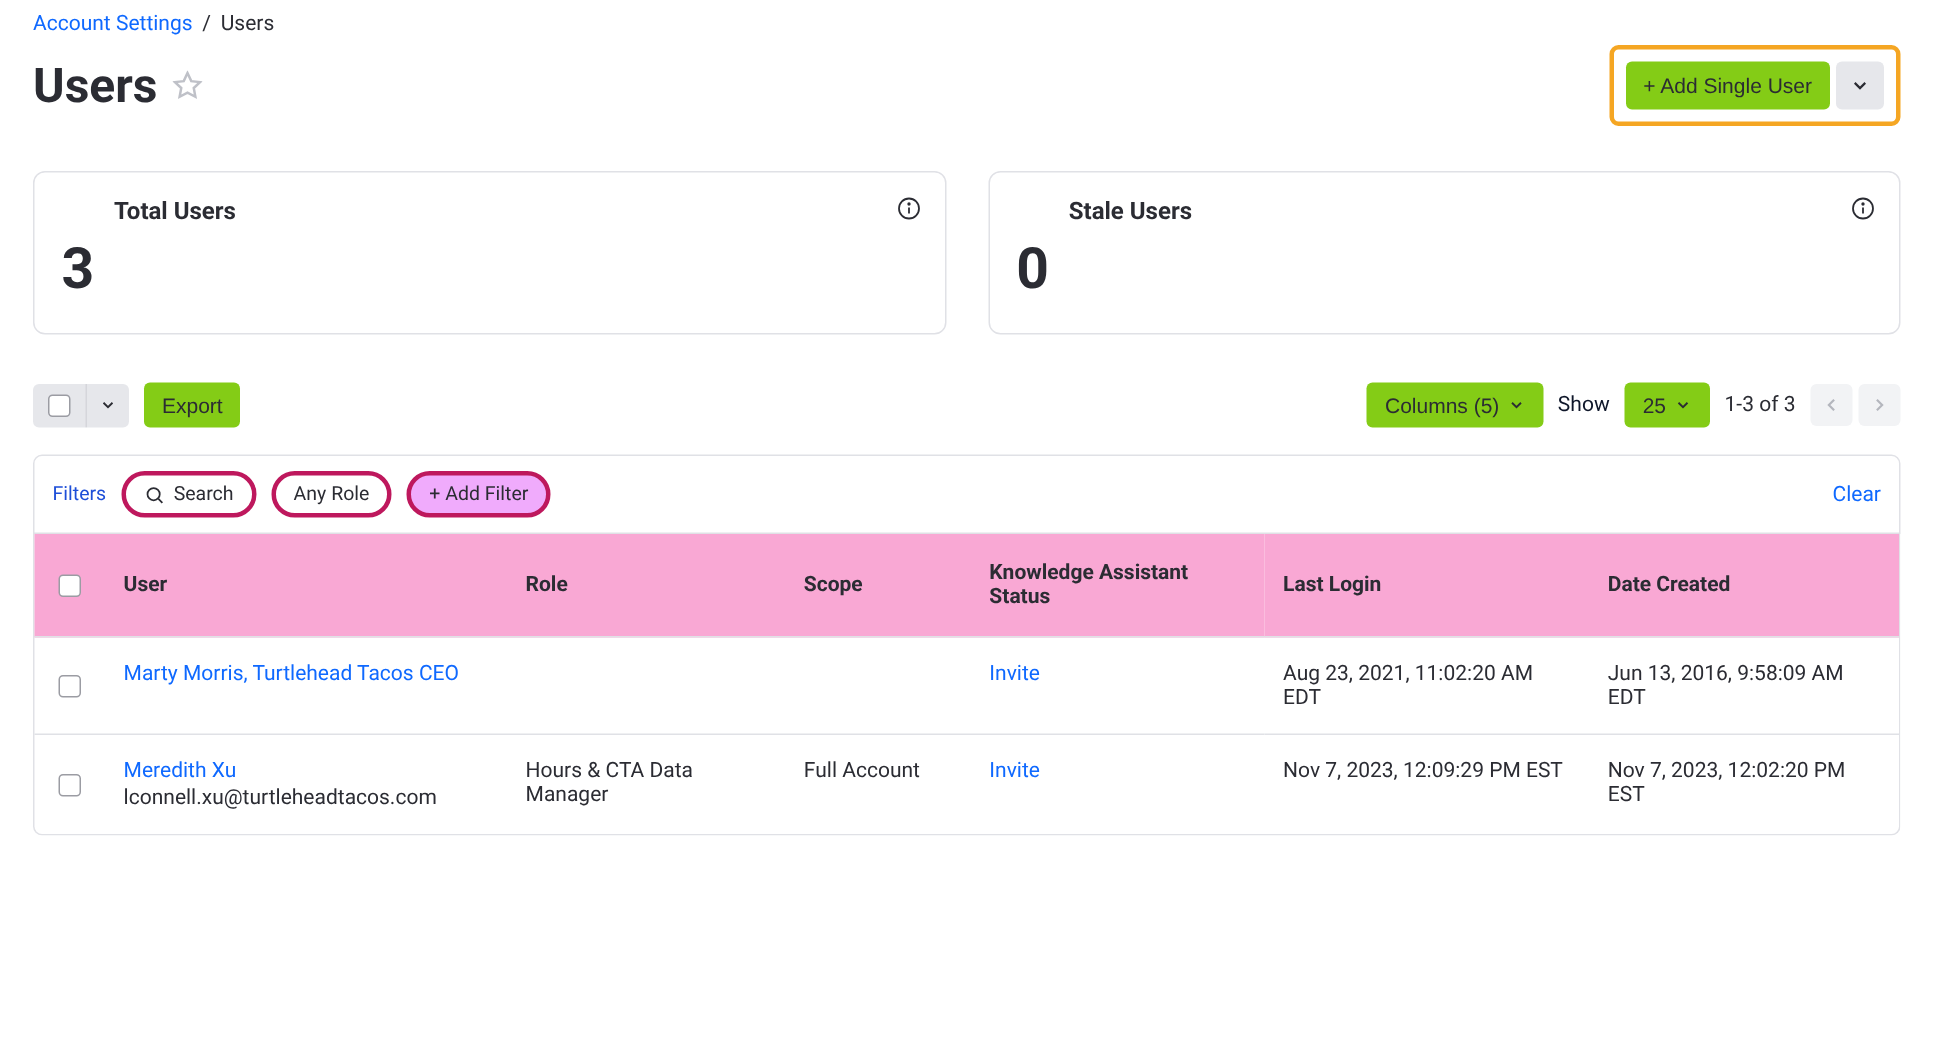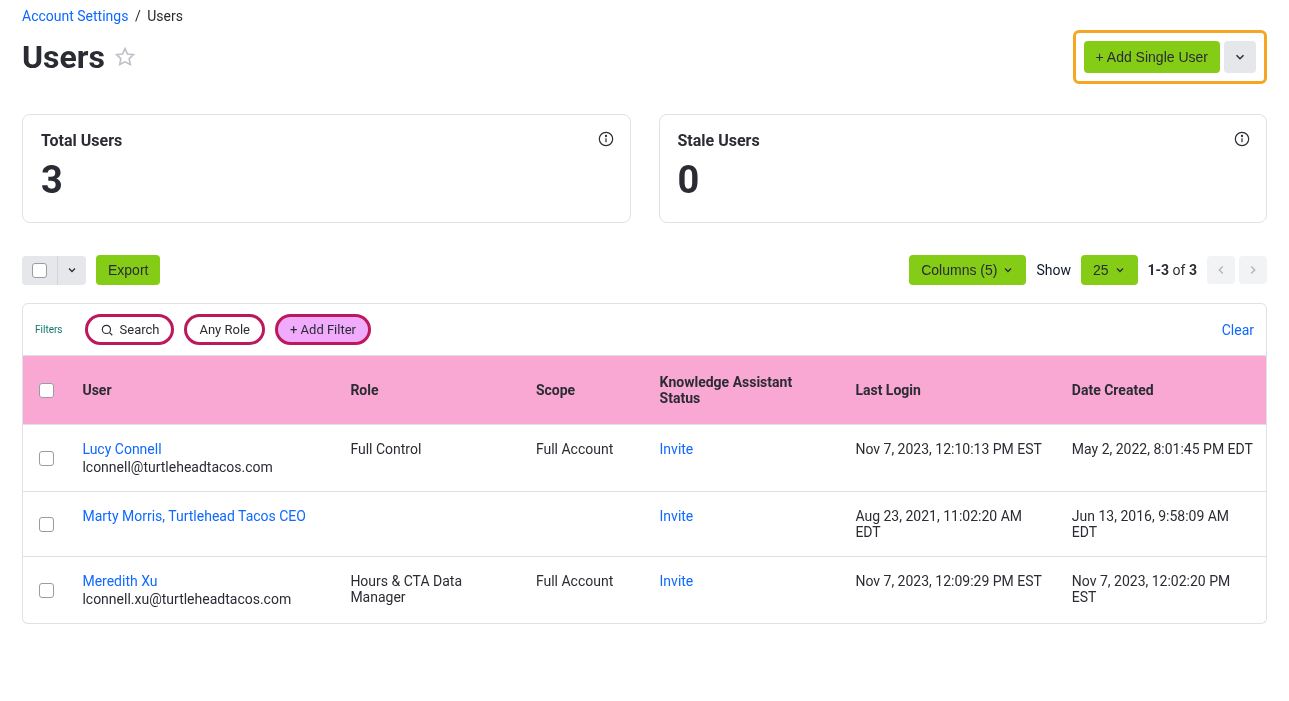--- a/index.html
+++ b/index.html
@@ -67,21 +67,21 @@
     gap: 28px;
     margin-top: 30px;
   }
   .stat-card {
     flex: 1;
     border: 1px solid #e0e1e6;
     border-radius: 8px;
     padding: 16px 18px 20px 18px;
     position: relative;
   }
-  .stat-label { font-size: 16px; font-weight: 700; color:#2b2c33; }
+  .stat-label { font-size: 16px; font-weight: 700; color:#2b2c33;margin-left:35px; }
   .stat-value { font-size: 38px; font-weight: 700; margin-top: 8px; color:#2b2c33; }
   .info-icon {
     position: absolute;
     top: 16px; right: 16px;
     color: #2b2c33;
     display:inline-flex;
   }
 
   
   .toolbar-row {
@@ -108,21 +108,21 @@
     cursor:pointer;
   }
   .faux-checkbox {
     width: 15px; height: 15px;
     border: 1.5px solid #9b9ca3;
     border-radius: 3px;
     background: #fff;
     display:inline-block;
   }
   .pagination-text { font-size: 14px; color:#2b2c33; }
-  .pagination-text b { font-weight:700; }
+  .pagination-text b { font-weight:400; }
   .show-label { font-size: 14px; color:#0f172a; }
   .nav-arrows { display:flex; gap:4px; }
   .nav-btn {
     background:#f2f3f5;
     border:none;
     border-radius:4px;
     width:28px; height:28px;
     display:inline-flex; align-items:center; justify-content:center;
     color:#b4b6bd;
     cursor:pointer;
@@ -132,21 +132,21 @@
   .filter-bar {
     margin-top: 18px;
     border: 1px solid #e0e1e6;
     border-radius: 6px 6px 0 0;
     padding: 10px 12px;
     display:flex;
     align-items:center;
     justify-content:space-between;
   }
   .filter-left { display:flex; align-items:center; gap:10px; }
-  .filters-label { font-size:10px; color:#0f766e; margin-right:12px; }
+  .filters-label { font-size:13px; color:#1d4ed8; margin-right:0; }
   .pill {
     border: 3px solid #be185d;
     border-radius: 18px;
     padding: 5px 12px;
     font-size: 13px;
     display:inline-flex;
     align-items:center;
     gap:6px;
     cursor:pointer;
     background:#fff;
@@ -338,32 +338,20 @@
         </th>
         <th class="c-user">User</th>
         <th class="c-role">Role</th>
         <th class="c-scope">Scope</th>
         <th class="c-ka">Knowledge Assistant Status</th>
         <th class="c-login">Last Login</th>
         <th class="c-created">Date Created</th>
       </tr>
     </thead>
     <tbody>
-      <tr>
-        <td class="col-check"><span class="faux-checkbox"></span></td>
-        <td>
-          <a href="#" class="user-name">Lucy Connell</a>
-          <span class="user-sub">lconnell@turtleheadtacos.com</span>
-        </td>
-        <td>Full Control</td>
-        <td>Full Account</td>
-        <td><a href="#" class="invite-link">Invite</a></td>
-        <td>Nov 7, 2023, 12:10:13 PM EST</td>
-        <td>May 2, 2022, 8:01:45 PM EDT</td>
-      </tr>
       <tr>
         <td class="col-check"><span class="faux-checkbox"></span></td>
         <td>
           <a href="#" class="user-name">Marty Morris, Turtlehead Tacos CEO</a>
           <span class="user-sub"></span>
         </td>
         <td></td>
         <td></td>
         <td><a href="#" class="invite-link">Invite</a></td>
         <td>Aug 23, 2021, 11:02:20 AM EDT</td>

